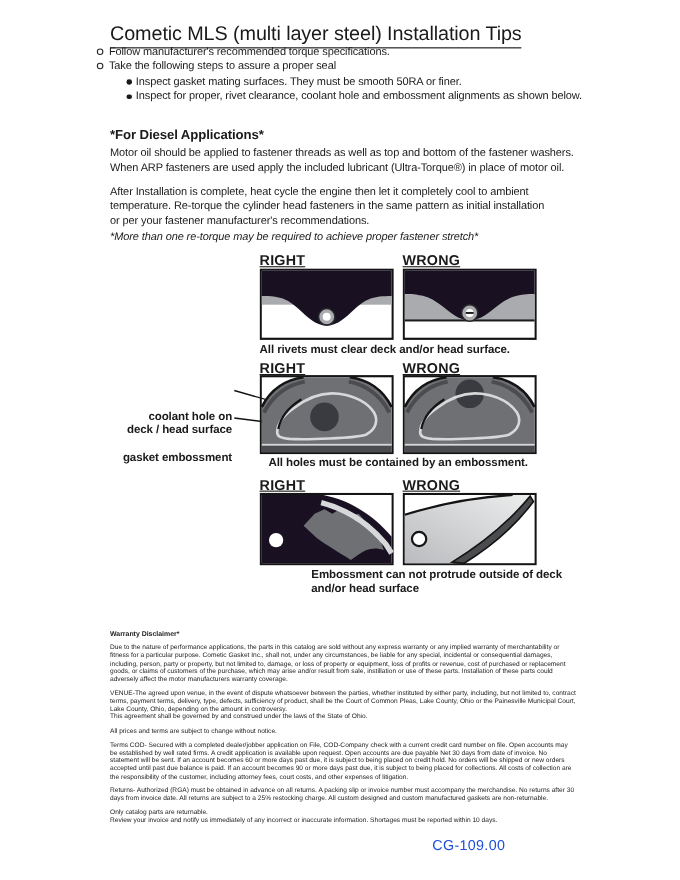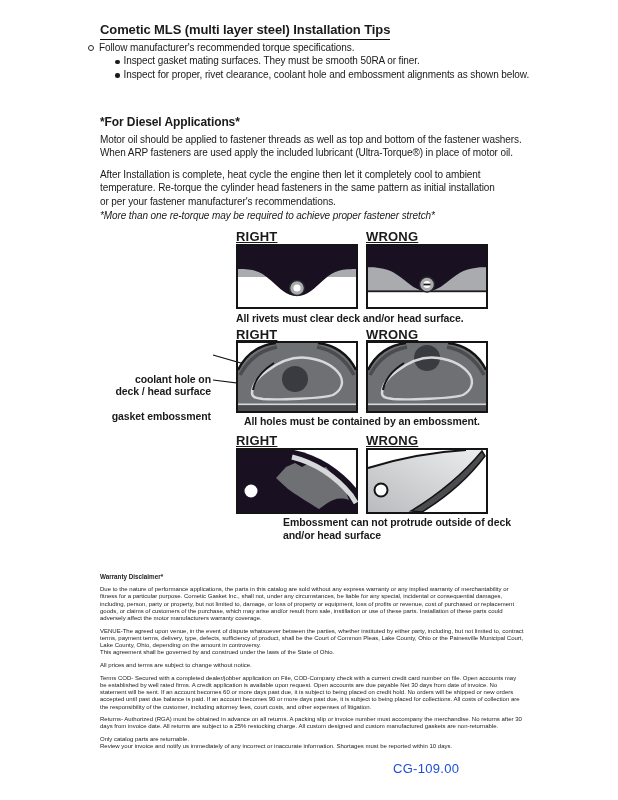--- a/index.html
+++ b/index.html
@@ -1,20 +1,20 @@
 <!DOCTYPE html>
 <html style="--diagram_dark: #191022; --gray_light: #a9abae; --gray_mid: #6f7074; --gray_dark: #4b4c50; --line_light: #d7d8da; --hole_dark: #3a3b40;"><head>
 <meta charset="utf-8">
 <style>
   html,body{margin:0;padding:0;background:#fff;}
   body{width:618px;height:800px;position:relative;overflow:hidden;
        font-family:"Liberation Sans","DejaVu Sans",sans-serif;color:#1a1a1a;}
   .abs{position:absolute;}
   .pre{white-space:pre-line;}
-  .title{font-size:13px;font-weight:bold;letter-spacing:-0.1px;
+  .title{font-size:18px;font-weight:normal;letter-spacing:-0.1px;
          border-bottom:1.6px solid #111;padding-bottom:2px;display:inline-block;}
   .body-txt{font-size:10px;line-height:13.4px;letter-spacing:-0.1px;}
   .b-row{display:flex;align-items:baseline;}
   .mk{display:inline-block;flex:0 0 auto;}
   .mk-o{width:4px;height:4px;border:1px solid #2a2a2a;border-radius:50%;margin:0 5px 1px 0;}
   .mk-f{width:4.5px;height:4.5px;background:#1a1a1a;border-radius:50%;margin:0 4px 1px 0;}
   .sub{margin-left:27px;}
   .bold{font-weight:bold;}
   .rw{width:122px;text-align:left;font-size:13px;font-weight:bold;letter-spacing:0.2px;text-decoration:underline;}
   .cap{font-size:10.5px;font-weight:bold;letter-spacing:-0.1px;line-height:12.5px;}
@@ -39,20 +39,24 @@
 <body>
 
 <div class="abs" style="left:100px;top:20px;">
   <span class="title">Cometic MLS (multi layer steel) Installation Tips</span>
 </div>
 
 <div class="abs body-txt" style="left:88px;top:41px;">
   <div class="b-row">
     <span class="mk mk-o"></span>
     <span>Follow manufacturer's recommended torque specifications.</span>
+  </div>
+  <div class="b-row">
+    <span class="mk mk-o"></span>
+    <span>Take the following steps to assure a proper seal</span>
   </div>
   <div class="b-row sub">
     <span class="mk mk-f"></span>
     <span>Inspect gasket mating surfaces.  They must be smooth 50RA or finer.</span>
   </div>
   <div class="b-row sub">
     <span class="mk mk-f"></span>
     <span>Inspect for proper, rivet clearance, coolant hole and embossment alignments as shown below.</span>
   </div>
 </div>

